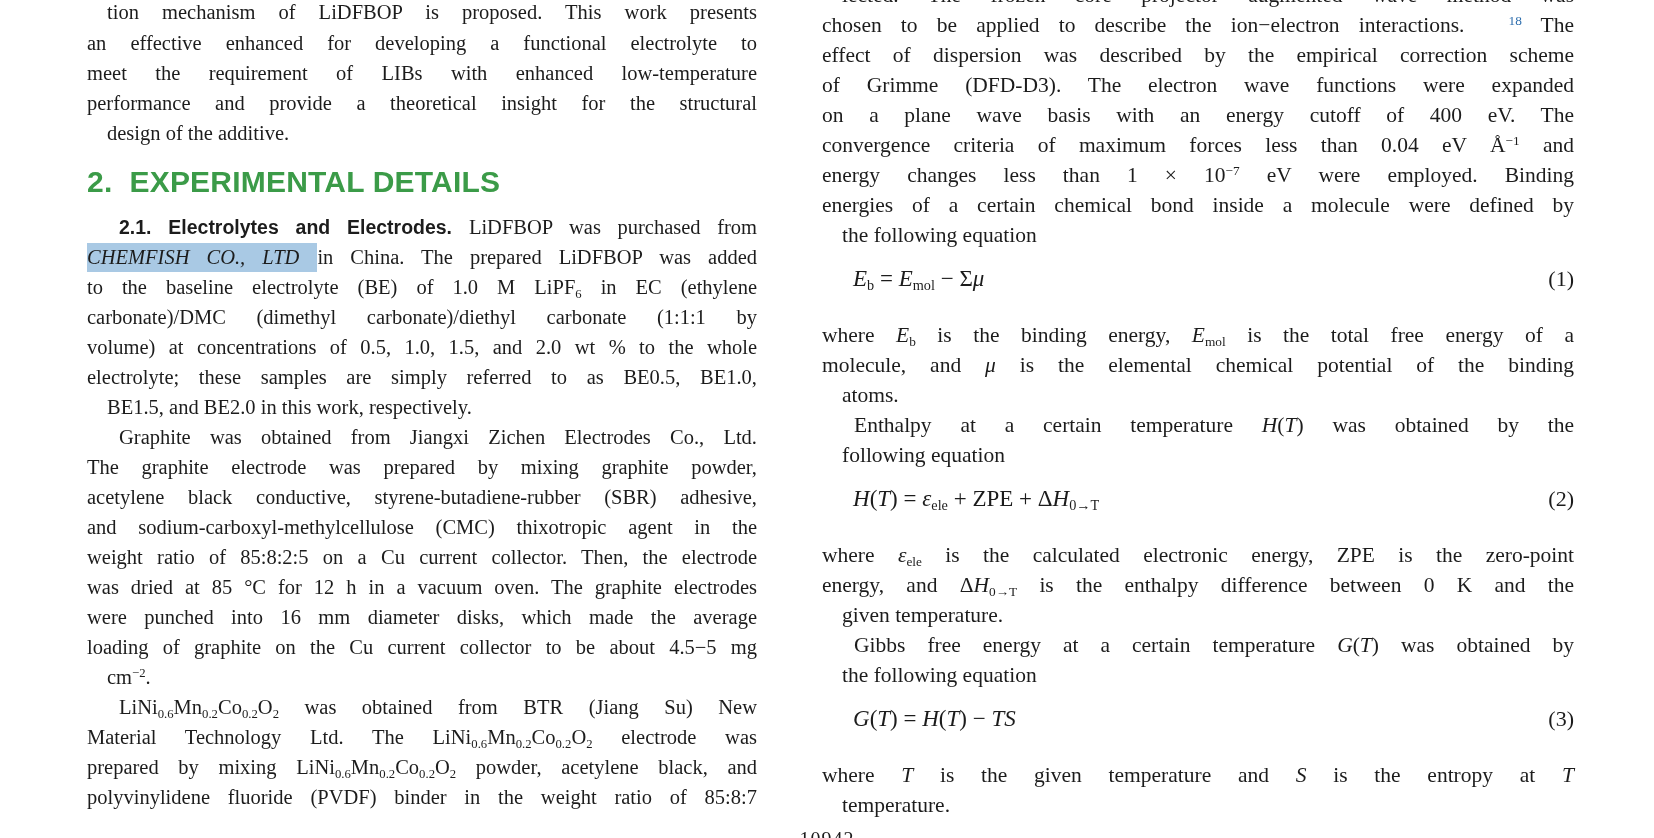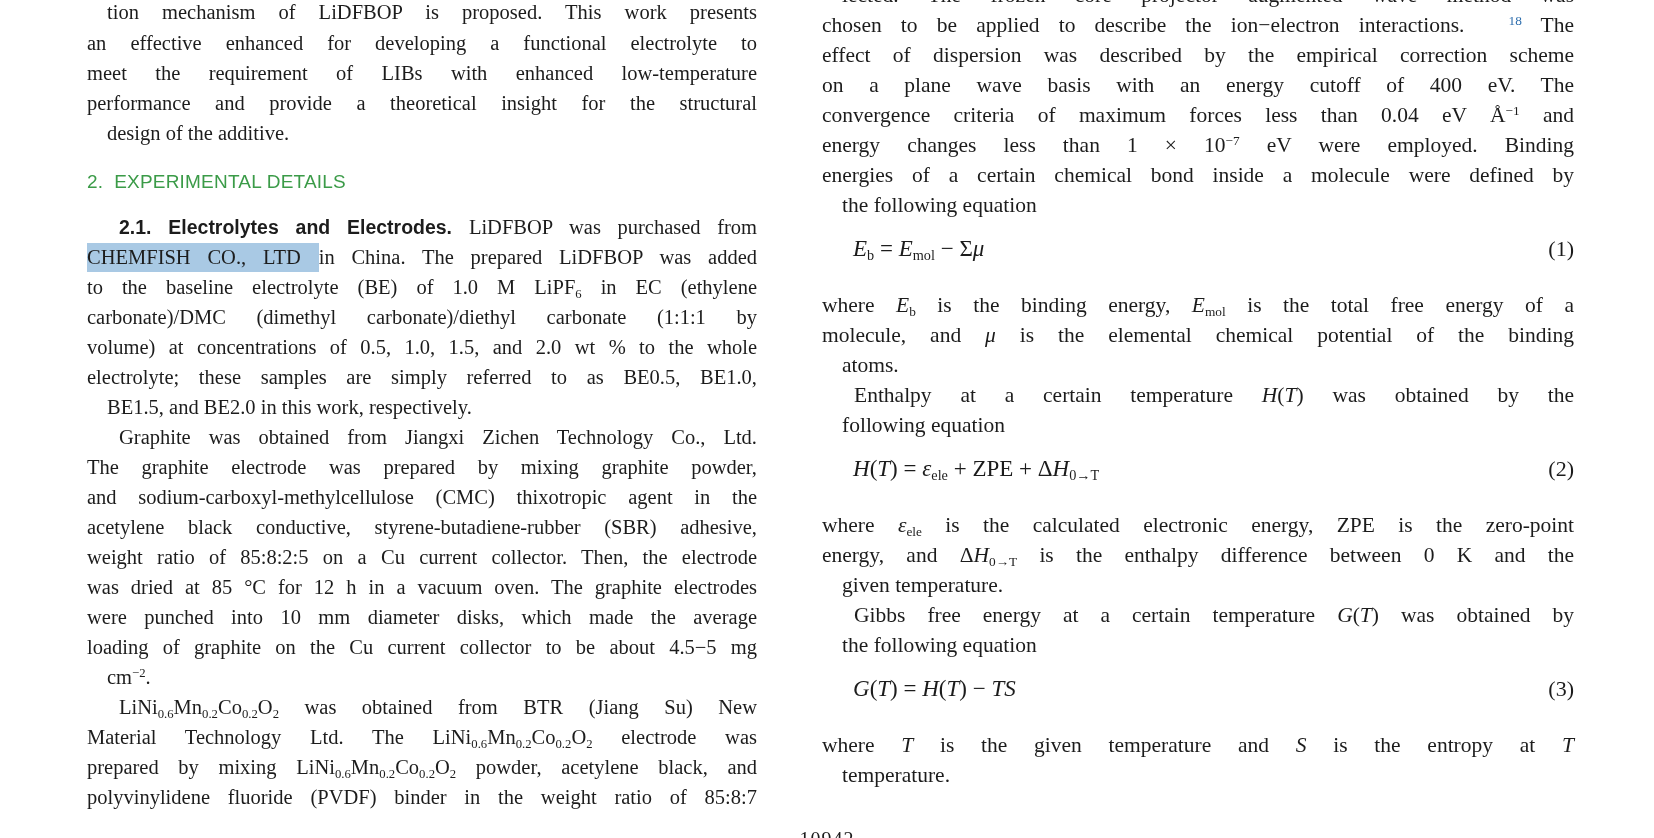--- a/index.html
+++ b/index.html
@@ -15,33 +15,33 @@
   .para{margin:0;}
   .line{
     text-align:justify;text-align-last:justify;
     line-height:30px;white-space:normal;
   }
   .line.last{text-align-last:left;margin-left:20px;}
   .line.ind{text-indent:32px;}
   .clip{overflow:hidden;margin-left:20px;}
   .h2{
     font-family:"Liberation Sans","DejaVu Sans",sans-serif;
-    font-weight:normal;font-size:19px;line-height:28px;
+    font-weight:bold;font-size:30px;line-height:28px;
     color:var(--green,#3b9b48);
     margin:20px 0 16px 0;letter-spacing:0.2px;
   }
   .b{
     font-family:"Liberation Sans","DejaVu Sans",sans-serif;
     font-weight:bold;font-size:0.95em;margin-top:15px;
   }
   .i{font-style:italic;}
   .sub{font-size:0.62em;vertical-align:-0.3em;line-height:0;}
   .sup{font-size:0.62em;vertical-align:0.55em;line-height:0;}
   .ref{font-size:0.62em;vertical-align:0.55em;line-height:0;color:var(--blue,#2f6fae);cursor:pointer;margin-left:44px;}
-  .hl{background:var(--sel,#a9c9e4);padding:3px 1px 4px 0;}
+  .hl{background:var(--sel,#a9c9e4);padding:3px 1px 4px 0;font-style:italic;}
   .eq{
     display:flex;justify-content:space-between;align-items:flex-end;
     margin:14px 0 26px 0;padding-left:31px;
     font-size:23px;line-height:30px;
   }
   .eq-num{font-size:22px;}
   #page-num-clip{
     position:absolute;left:0;bottom:0;width:100%;height:9px;overflow:hidden;
     text-align:center;
   }
@@ -65,44 +65,45 @@
       <div class="para">
         <div class="line ind"><span class="b">2.1. Electrolytes and Electrodes. </span><span>LiDFBOP was purchased from</span></div>
         <div class="line"><span class="hl">CHEMFISH CO., LTD </span><span>in China. The prepared LiDFBOP was added</span></div>
         <div class="line"><span>to the baseline electrolyte (BE) of 1.0 M LiPF</span><span class="sub">6</span><span> in EC (ethylene</span></div>
         <div class="line"><span>carbonate)/DMC (dimethyl carbonate)/diethyl carbonate (1:1:1 by</span></div>
         <div class="line"><span>volume) at concentrations of 0.5, 1.0, 1.5, and 2.0 wt % to the whole</span></div>
         <div class="line"><span>electrolyte; these samples are simply referred to as BE0.5, BE1.0,</span></div>
         <div class="line last"><span>BE1.5, and BE2.0 in this work, respectively.</span></div>
       </div>
       <div class="para">
-        <div class="line ind"><span>Graphite was obtained from Jiangxi Zichen Technology Co., Ltd.</span></div>
+        <div class="line ind"><span>Graphite was obtained from Jiangxi Zichen Electrodes Co., Ltd.</span></div>
         <div class="line"><span>The graphite electrode was prepared by mixing graphite powder,</span></div>
+        <div class="line"><span>acetylene black conductive, styrene-butadiene-rubber (SBR) adhesive,</span></div>
         <div class="line"><span>and sodium-carboxyl-methylcellulose (CMC) thixotropic agent in the</span></div>
-        <div class="line"><span>acetylene black conductive, styrene-butadiene-rubber (SBR) adhesive,</span></div>
         <div class="line"><span>weight ratio of 85:8:2:5 on a Cu current collector. Then, the electrode</span></div>
         <div class="line"><span>was dried at 85 °C for 12 h in a vacuum oven. The graphite electrodes</span></div>
-        <div class="line"><span>were punched into 10 mm diameter disks, which made the average</span></div>
+        <div class="line"><span>were punched into 16 mm diameter disks, which made the average</span></div>
         <div class="line"><span>loading of graphite on the Cu current collector to be about 4.5−5 mg</span></div>
         <div class="line last"><span>cm</span><span class="sup">−2</span><span>.</span></div>
       </div>
       <div class="para">
         <div class="line ind"><span>LiNi</span><span class="sub">0.6</span><span>Mn</span><span class="sub">0.2</span><span>Co</span><span class="sub">0.2</span><span>O</span><span class="sub">2</span><span> was obtained from BTR (Jiang Su) New</span></div>
         <div class="line"><span>Material Technology Ltd. The LiNi</span><span class="sub">0.6</span><span>Mn</span><span class="sub">0.2</span><span>Co</span><span class="sub">0.2</span><span>O</span><span class="sub">2</span><span> electrode was</span></div>
         <div class="line"><span>prepared by mixing LiNi</span><span class="sub">0.6</span><span>Mn</span><span class="sub">0.2</span><span>Co</span><span class="sub">0.2</span><span>O</span><span class="sub">2</span><span> powder, acetylene black, and</span></div>
         <div class="line"><span>polyvinylidene fluoride (PVDF) binder in the weight ratio of 85:8:7</span></div>
       </div>
     </div>
   <div class="col" id="right-col">
       <div class="para">
         <div class="clip" style="height: 10px;">
           <div class="line" style="margin-top: -20px;"><span>lected. The frozen core projector augmented wave method was</span></div>
         </div>
         <div class="line"><span>chosen to be applied to describe the ion−electron interactions.</span><span class="ref">18</span><span> The</span></div>
         <div class="line"><span>effect of dispersion was described by the empirical correction scheme</span></div>
+        <div class="line"><span>of Grimme (DFD-D3). The electron wave functions were expanded</span></div>
         <div class="line"><span>on a plane wave basis with an energy cutoff of 400 eV. The</span></div>
         <div class="line"><span>convergence criteria of maximum forces less than 0.04 eV Å</span><span class="sup">−1</span><span> and</span></div>
         <div class="line"><span>energy changes less than 1 × 10</span><span class="sup">−7</span><span> eV were employed. Binding</span></div>
         <div class="line"><span>energies of a certain chemical bond inside a molecule were defined by</span></div>
         <div class="line last"><span>the following equation</span></div>
       </div>
       <div class="eq">
         <span><span class="i">E</span><span class="sub">b</span><span> = </span><span class="i">E</span><span class="sub">mol</span><span> − Σ</span><span class="i">μ</span></span>
         <span class="eq-num">(1)</span>
       </div>

